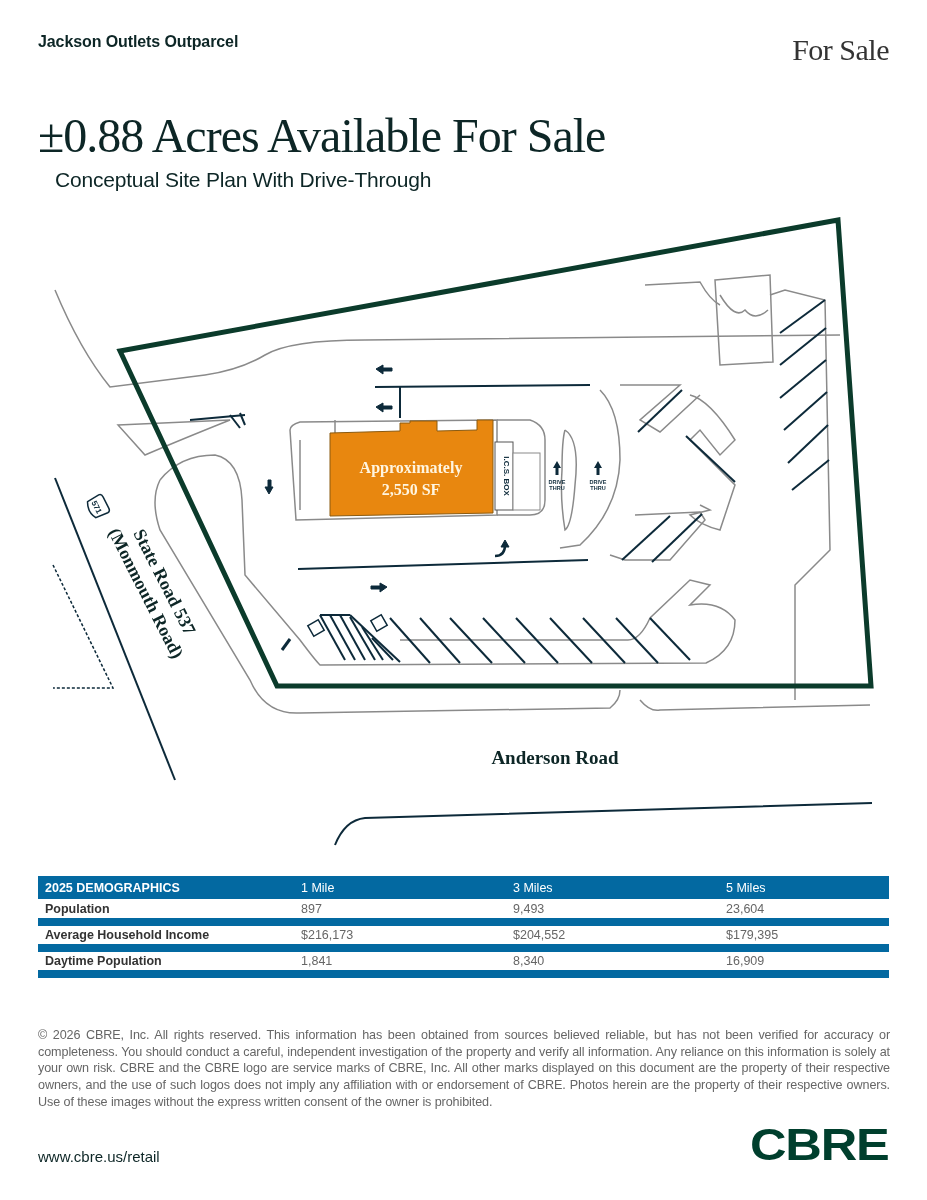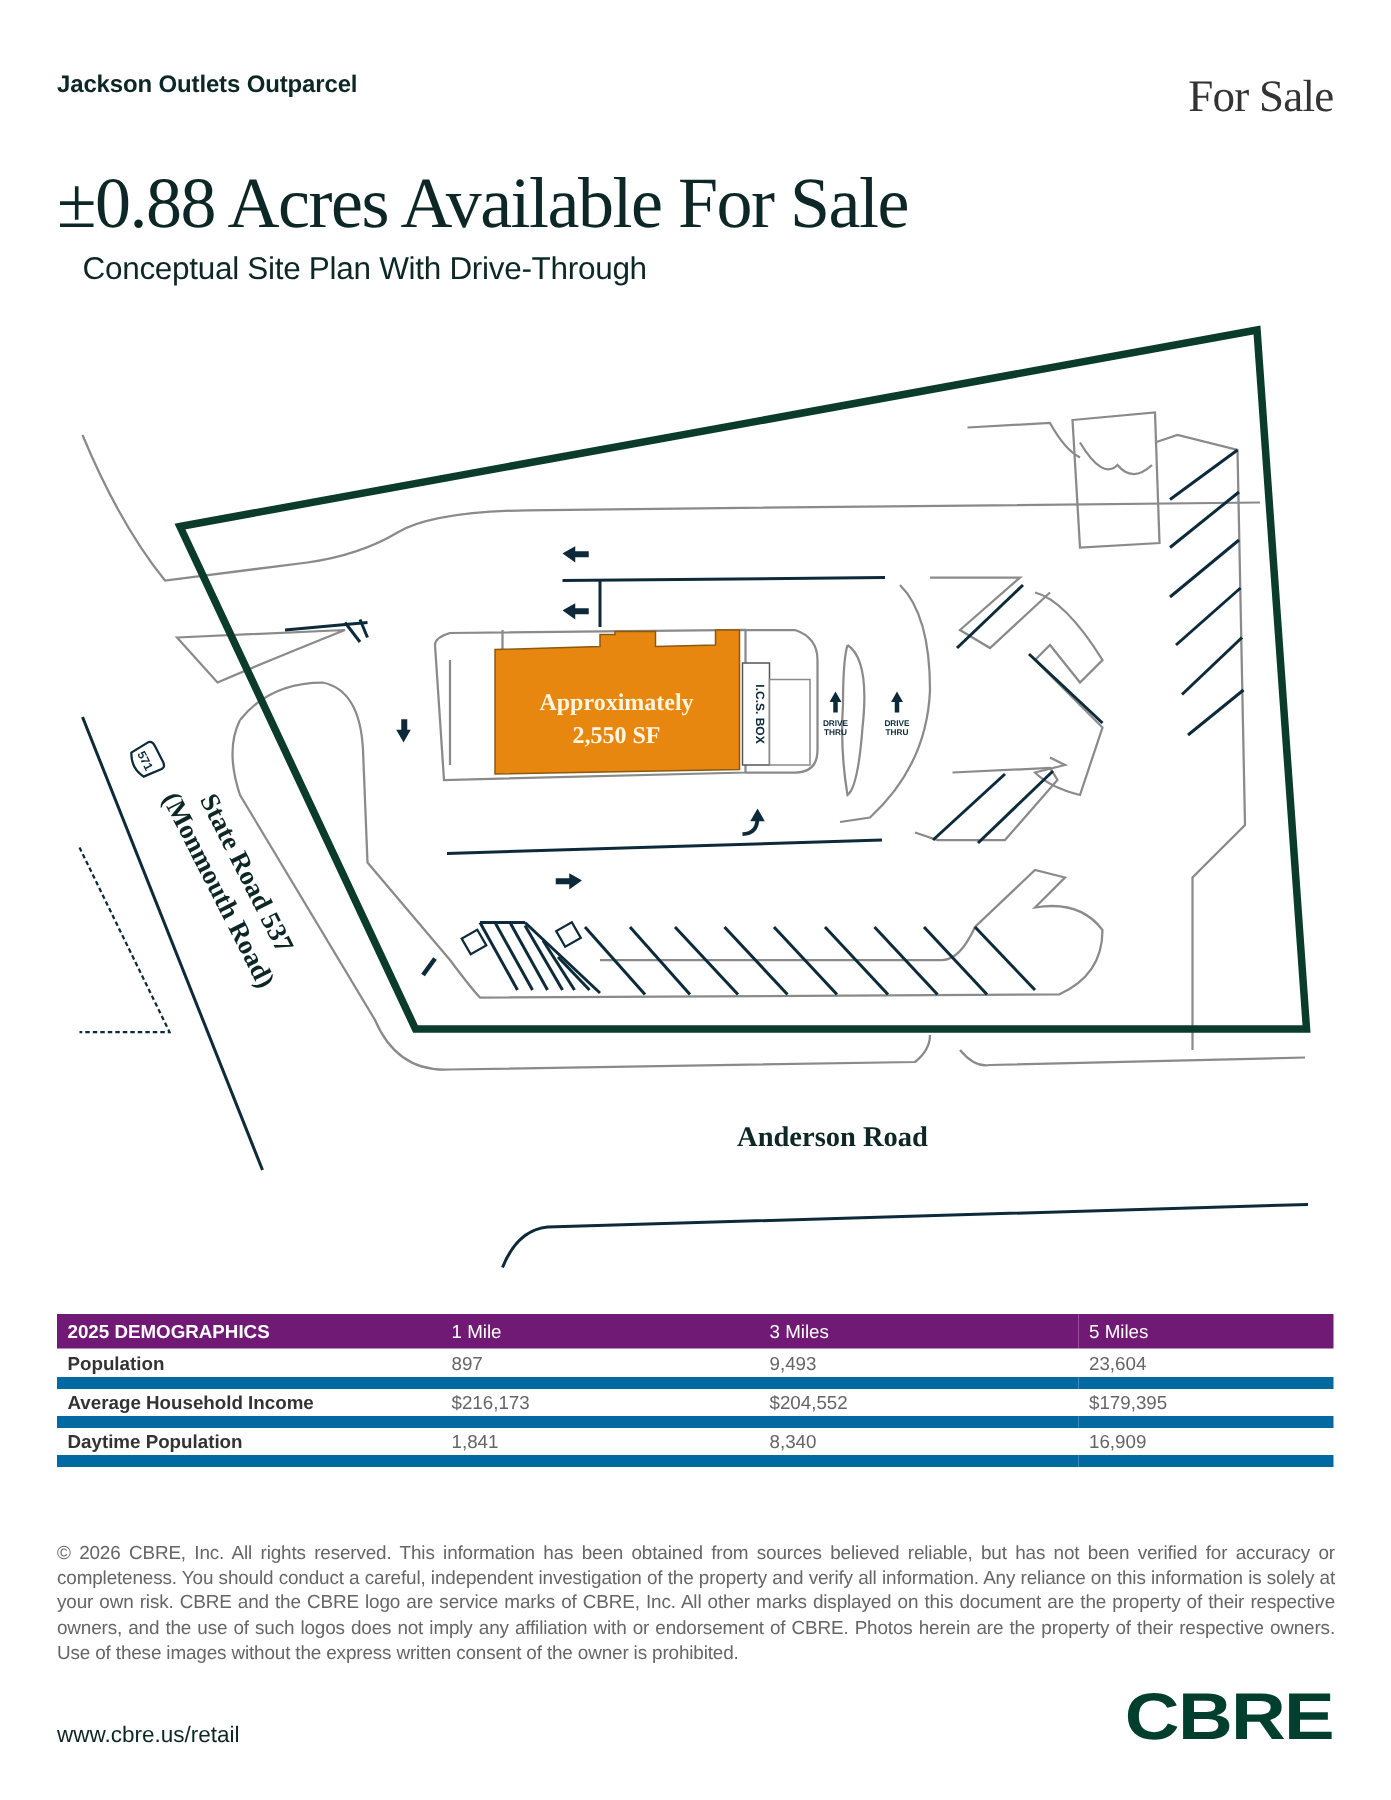--- a/index.html
+++ b/index.html
@@ -1,31 +1,31 @@
 <!DOCTYPE html>
 <html><head>
   <meta charset="utf-8">
   <style>
     * { margin: 0; padding: 0; box-sizing: border-box; }
     html, body { width: 927px; height: 1200px; background: #ffffff; overflow: hidden; }
     body { position: relative; font-family: "Liberation Sans", sans-serif; color: #0f2a2a; }
 
-    .header { position: absolute; left: 38px; top: 48px; width: 851px; }
+    .header { position: absolute; left: 38px; top: 33px; width: 851px; }
     .property-name { font-size: 16px; font-weight: bold; color: #0d2626; letter-spacing: -0.1px; }
     .address { font-size: 15px; color: #333; margin-top: 6px; letter-spacing: -0.1px; }
     .for-sale { position: absolute; right: 0; top: 0; font-family: "Liberation Serif", serif; font-size: 30px; color: #333; letter-spacing: -0.5px; }
 
     .title { position: absolute; left: 38px; top: 108px; font-family: "Liberation Serif", serif; font-size: 48px; color: #0d2626; letter-spacing: -1px; }
     .subtitle { position: absolute; left: 38px; top: 168px; font-size: 21px; color: #0d2626; letter-spacing: -0.2px; margin-left: 17px; }
 
     .siteplan { position: absolute; left: 0; top: 210px; width: 828px; height: 650px; }
     .siteplan svg { width: 927px; height: 650px; display: block; }
 
     .demo-table { position: absolute; left: 38px; top: 876px; width: 851px; border-collapse: collapse; font-size: 12.5px; }
-    .demo-table th { background: #701a75; color: #ffffff; text-align: left; font-weight: normal; height: 23px; padding: 0 7px; }
+    .demo-table th { background: #0369a1; color: #ffffff; text-align: left; font-weight: normal; height: 23px; padding: 0 7px; }
     .demo-table th:first-child { font-weight: bold; }
     .demo-table td { height: 26px; padding: 0 7px; border-bottom: 8px solid #0369a1; color: #666; }
     .demo-table td:first-child { color: #333; font-weight: bold; font-size: 12.5px; }
     .demo-table tr:first-child td { height: 23px; }
     .col1 { width: 256px; } .col2 { width: 212px; margin-left: 48px; } .col3 { width: 213px; }
 
     .disclaimer { position: absolute; left: 38px; top: 1027px; width: 852px; font-size: 12.6px; line-height: 16.7px; color: #666; text-align: justify; letter-spacing: -0.1px; }
     .website { position: absolute; left: 38px; top: 1148px; font-size: 15px; color: #0d2626; }
     .logo { position: absolute; right: 38px; top: 1124px; font-family: "Liberation Sans", sans-serif; font-weight: bold; font-size: 44px; color: #003f2d; letter-spacing: -1px; transform: scaleX(1.15); transform-origin: right; line-height: 42px; }
   </style>

